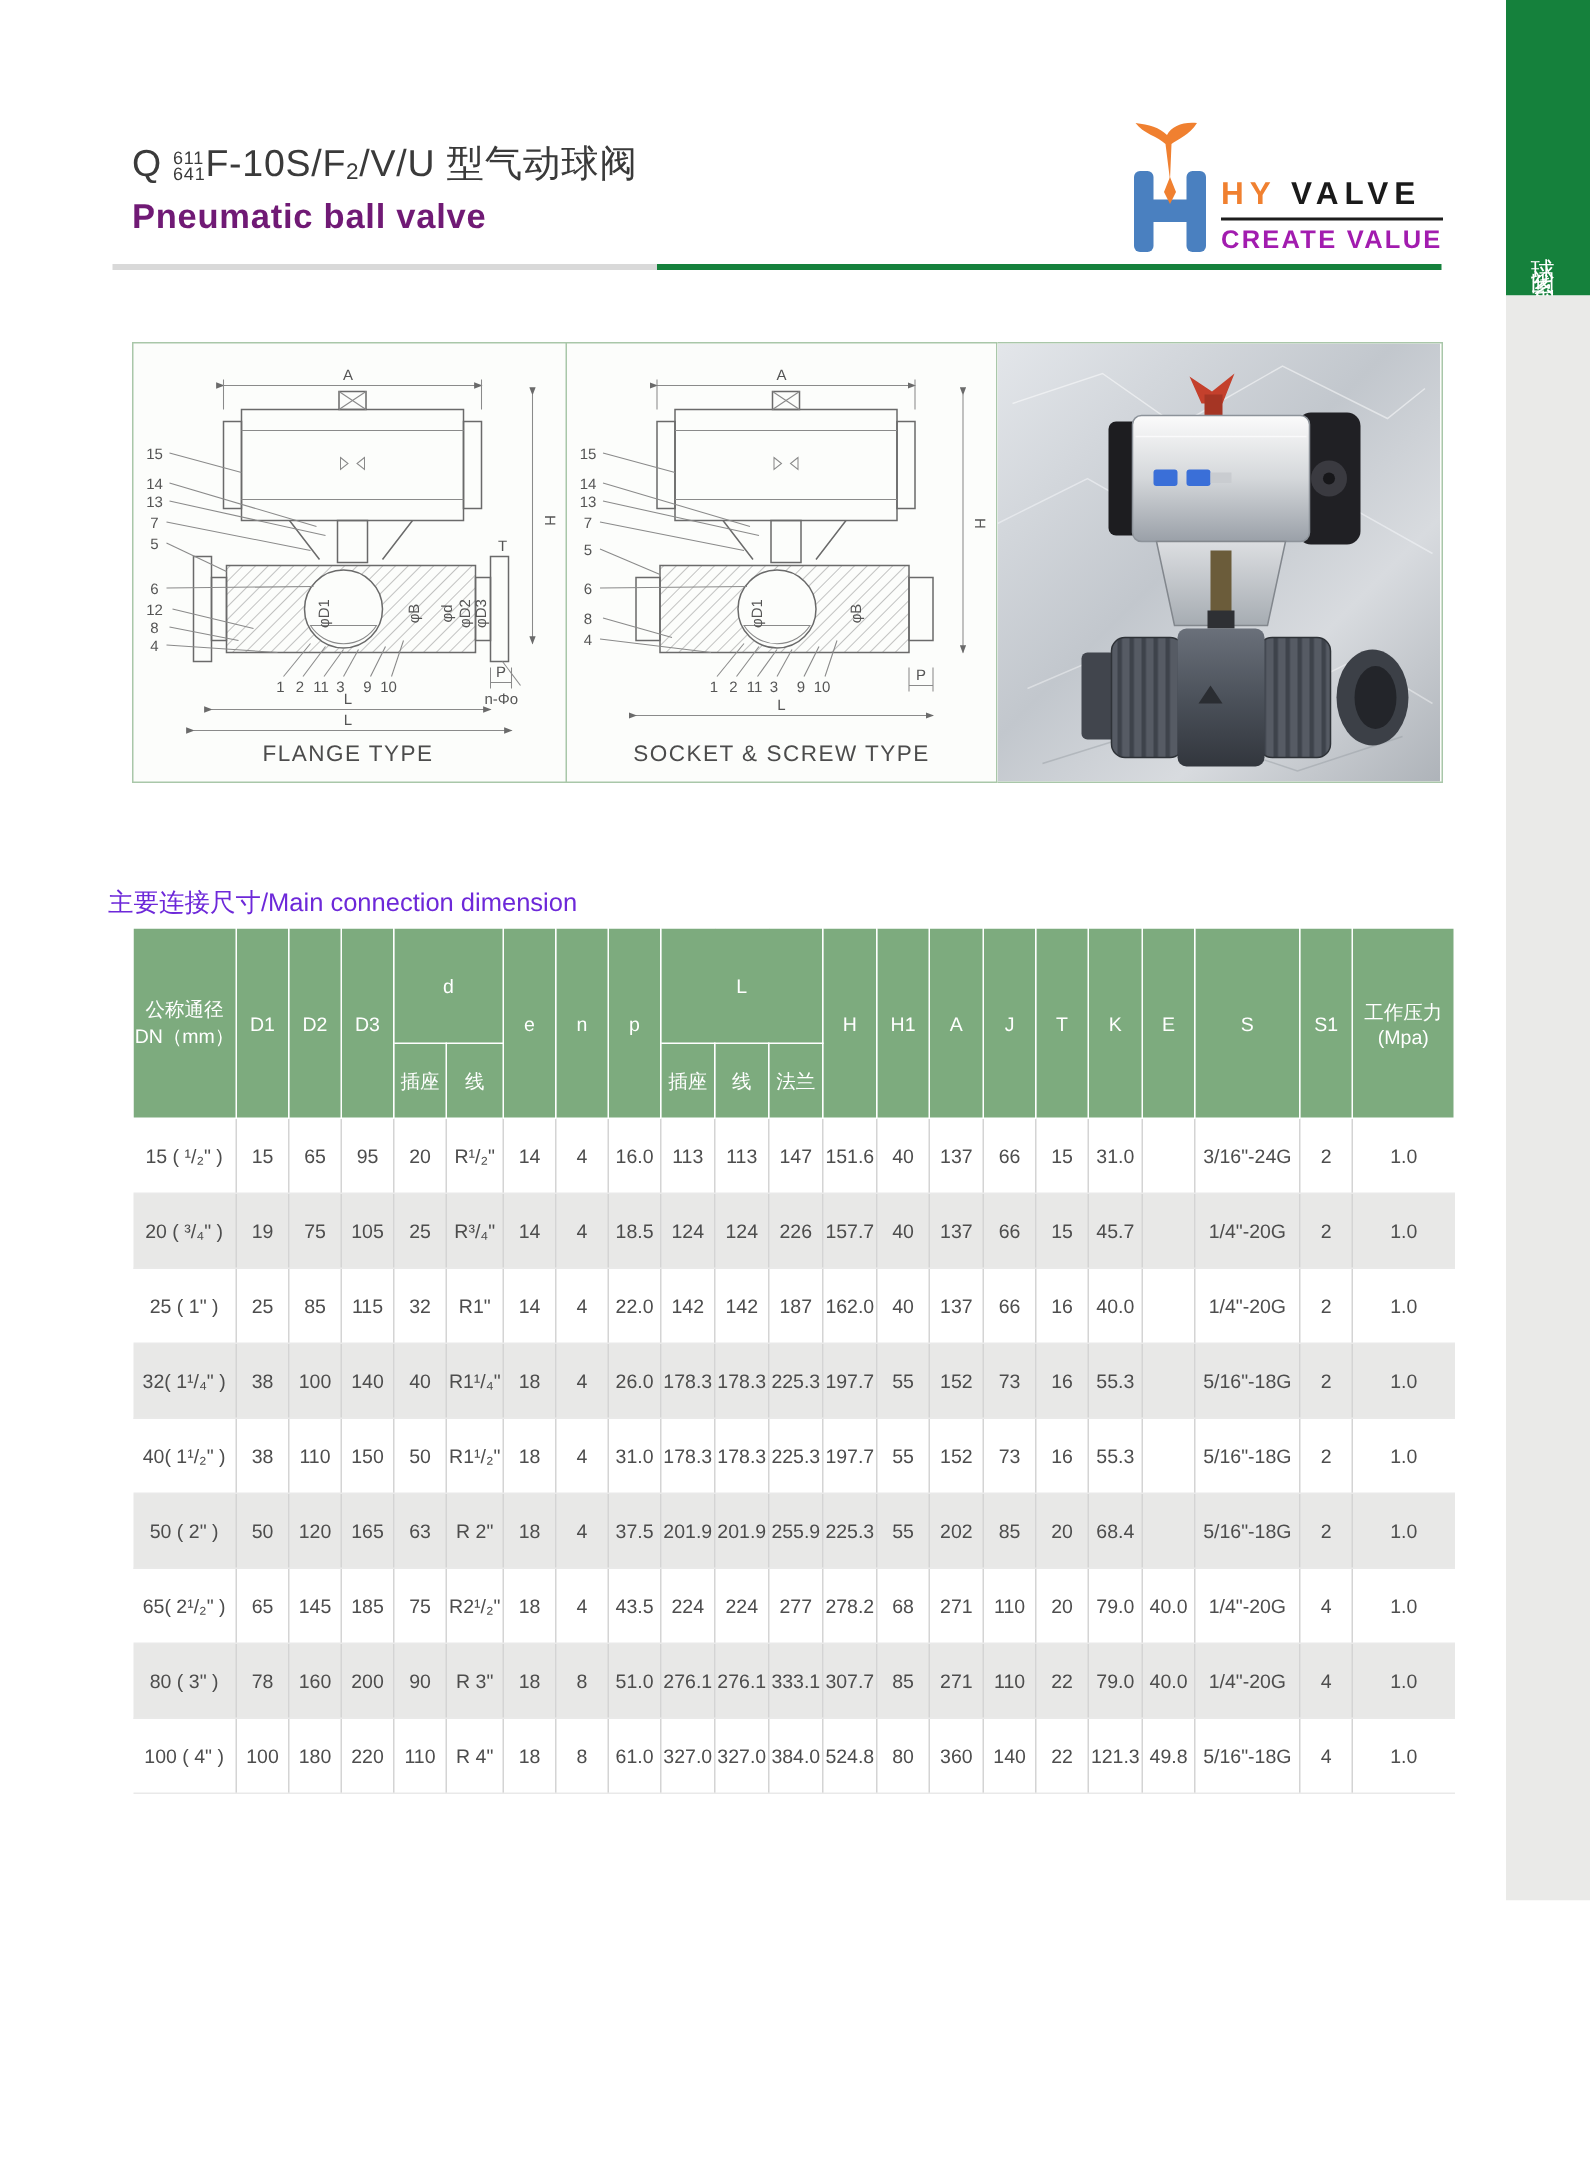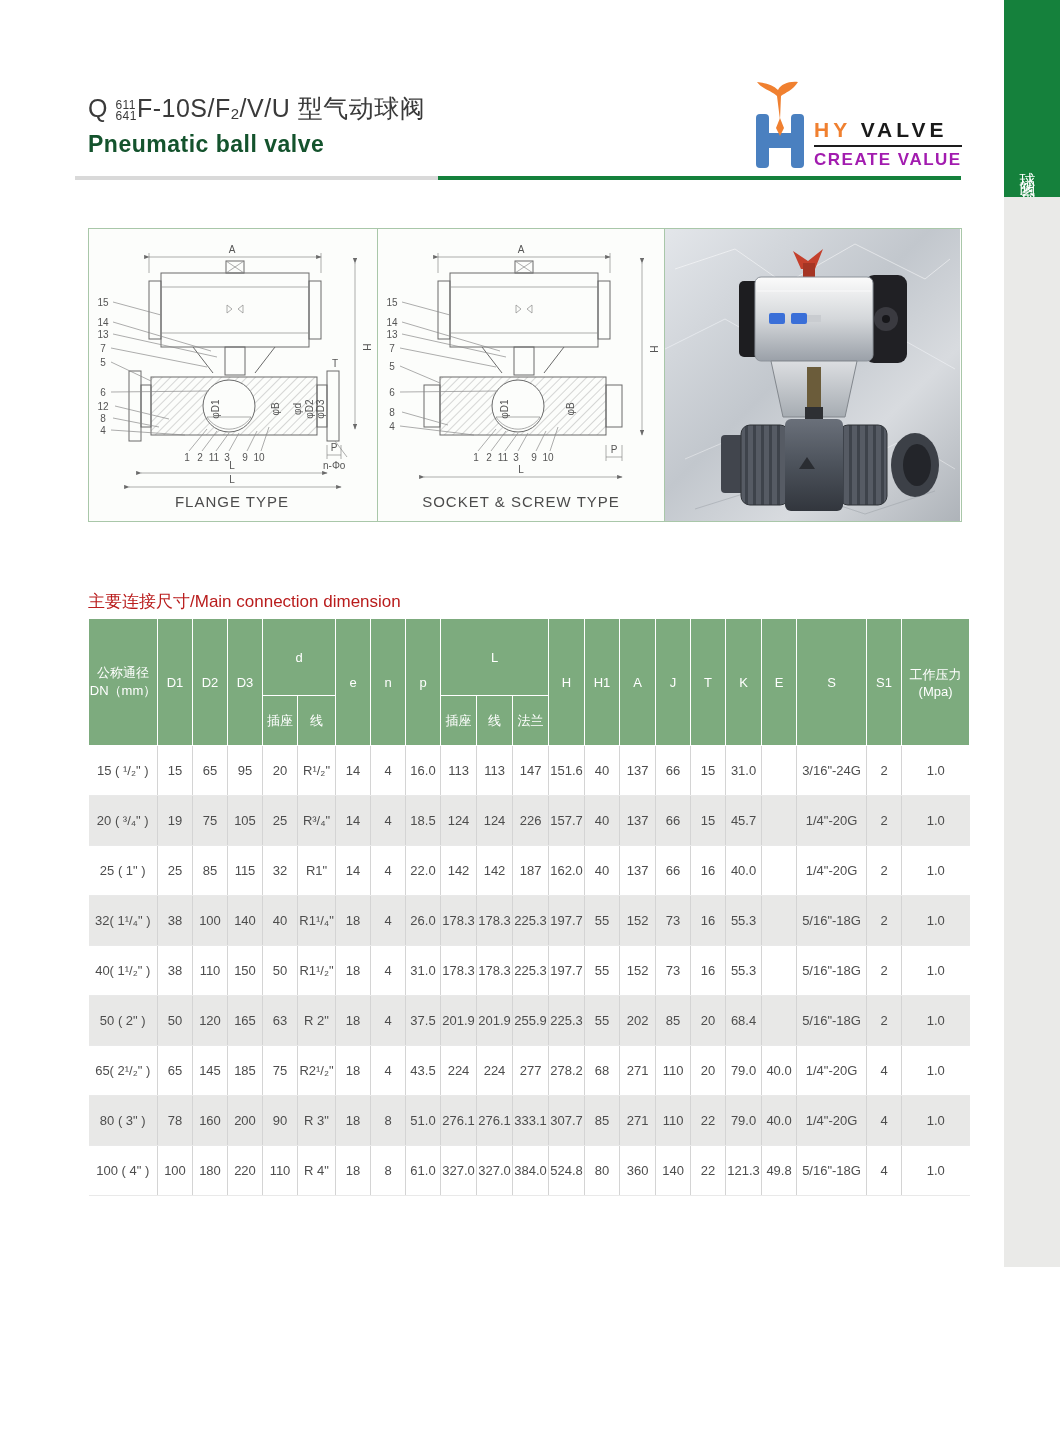--- a/index.html
+++ b/index.html
@@ -10,21 +10,21 @@
   .side-green{position:absolute;right:0;top:0;width:56px;height:197px;background:#15813c;}
   .side-green .series{position:absolute;left:0;right:10px;bottom:10px;display:flex;justify-content:center;}
   .side-green .series span{writing-mode:vertical-rl;color:#fff;font-size:16px;letter-spacing:7px;}
   .side-gray{position:absolute;right:0;top:197px;width:56px;height:1250px;background:#eaeae8;}
 
   
   .title-block{position:absolute;left:88px;top:92px;color:#3a3a3a;}
   .title-line1{font-size:25px;letter-spacing:.5px;white-space:nowrap;}
   .frac{display:inline-block;font-size:12px;line-height:11px;vertical-align:-3px;text-align:left;}
   .sub2{font-size:15px;vertical-align:-2px;}
-  .title-line2{font-size:23px;font-weight:bold;color:#14532d;margin-top:6px;letter-spacing:.5px;}
+  .title-line2{font-size:23px;font-weight:bold;color:#701a75;margin-top:6px;letter-spacing:.5px;}
 
   .logo-block{position:absolute;left:750px;top:80px;display:flex;align-items:flex-end;}
   .logo-mark{width:60px;height:92px;}
   .logo-text{margin-left:4px;padding-bottom:2px;}
   .logo-row1{font-size:21px;font-weight:bold;letter-spacing:4px;border-bottom:2px solid #1d1d1d;
              padding-bottom:3px;white-space:nowrap;}
   .logo-row1 .hy{color:#f08030;}
   .logo-row1 .valve{color:#1a1a1a;}
   .logo-row2{font-size:17px;font-weight:bold;color:#a21caf;letter-spacing:1.5px;margin-top:3px;white-space:nowrap;}
 
@@ -37,21 +37,21 @@
   .panel.drawing1{width:290px;}
   .panel.drawing2{width:287px;margin-left:0px;border-left:none;}
   .panel.photo{width:297px;border-left:none;padding:0;}
   .panel svg{display:block;}
   .dwg-line{stroke:#6a6a6a;stroke-width:1;fill:none;}
   .dwg-thin{stroke:#8a8a8a;stroke-width:.7;fill:none;}
   .dwg-txt{font-family:"Liberation Sans",sans-serif;font-size:10px;fill:#555;}
   .dwg-cap{font-family:"Liberation Sans",sans-serif;font-size:15px;fill:#4c4c4c;letter-spacing:1px;}
 
   
-  .section-title{position:absolute;left:88px;top:590px;font-size:17px;color:#b91c1c;}
+  .section-title{position:absolute;left:72px;top:590px;font-size:17px;color:#6d28d9;}
 
   
   .dim-table{position:absolute;left:88px;top:618px;width:872px;border-collapse:collapse;table-layout:fixed;}
   .dim-table th{background:#7dab7e;color:#ffffff;font-weight:normal;font-size:13px;
                 border:1px solid #ffffff;text-align:center;padding:0;}
   .dim-table thead tr:first-child{height:77px;}
   .dim-table thead tr:last-child{height:50px;}
   .dim-table td{border:1px solid #d4d4d4;border-top:1px solid #e9e9e9;border-bottom:1px solid #e9e9e9;
                 text-align:center;font-size:13px;color:#4d4d4d;height:49px;padding:0;background:#ffffff;}
   .dim-table tr.alt td{background:#e8e8e7;}

